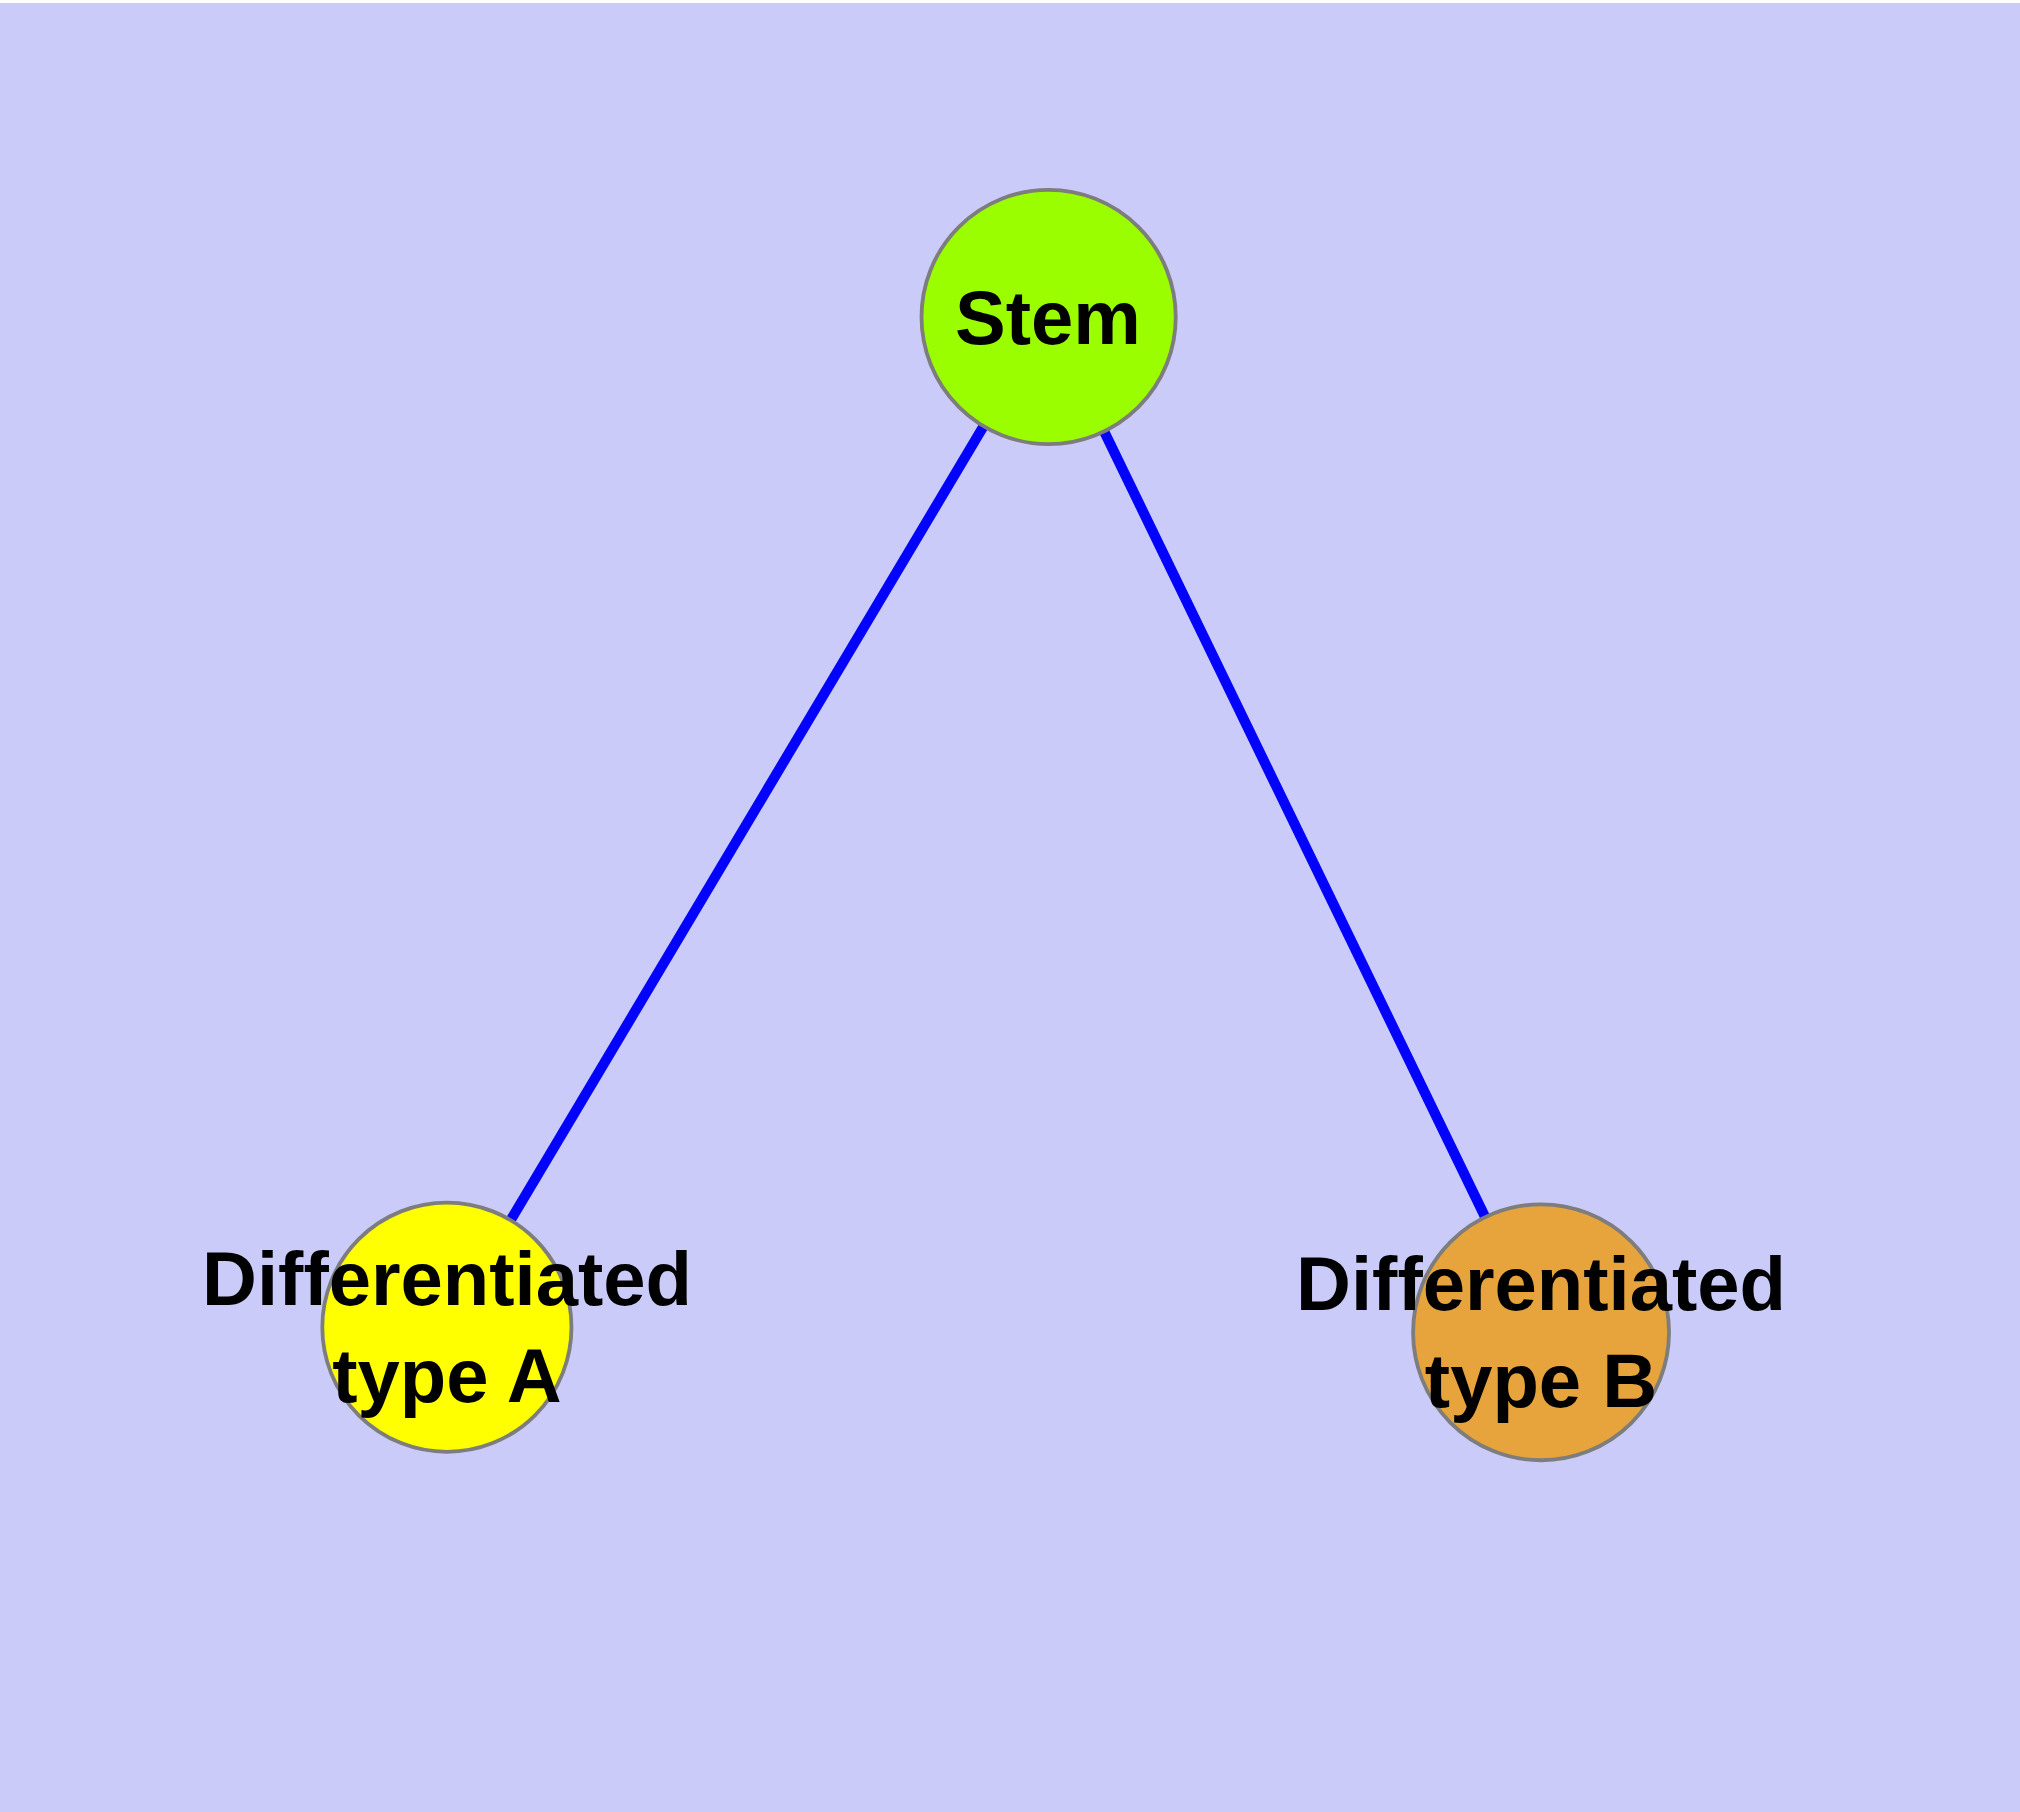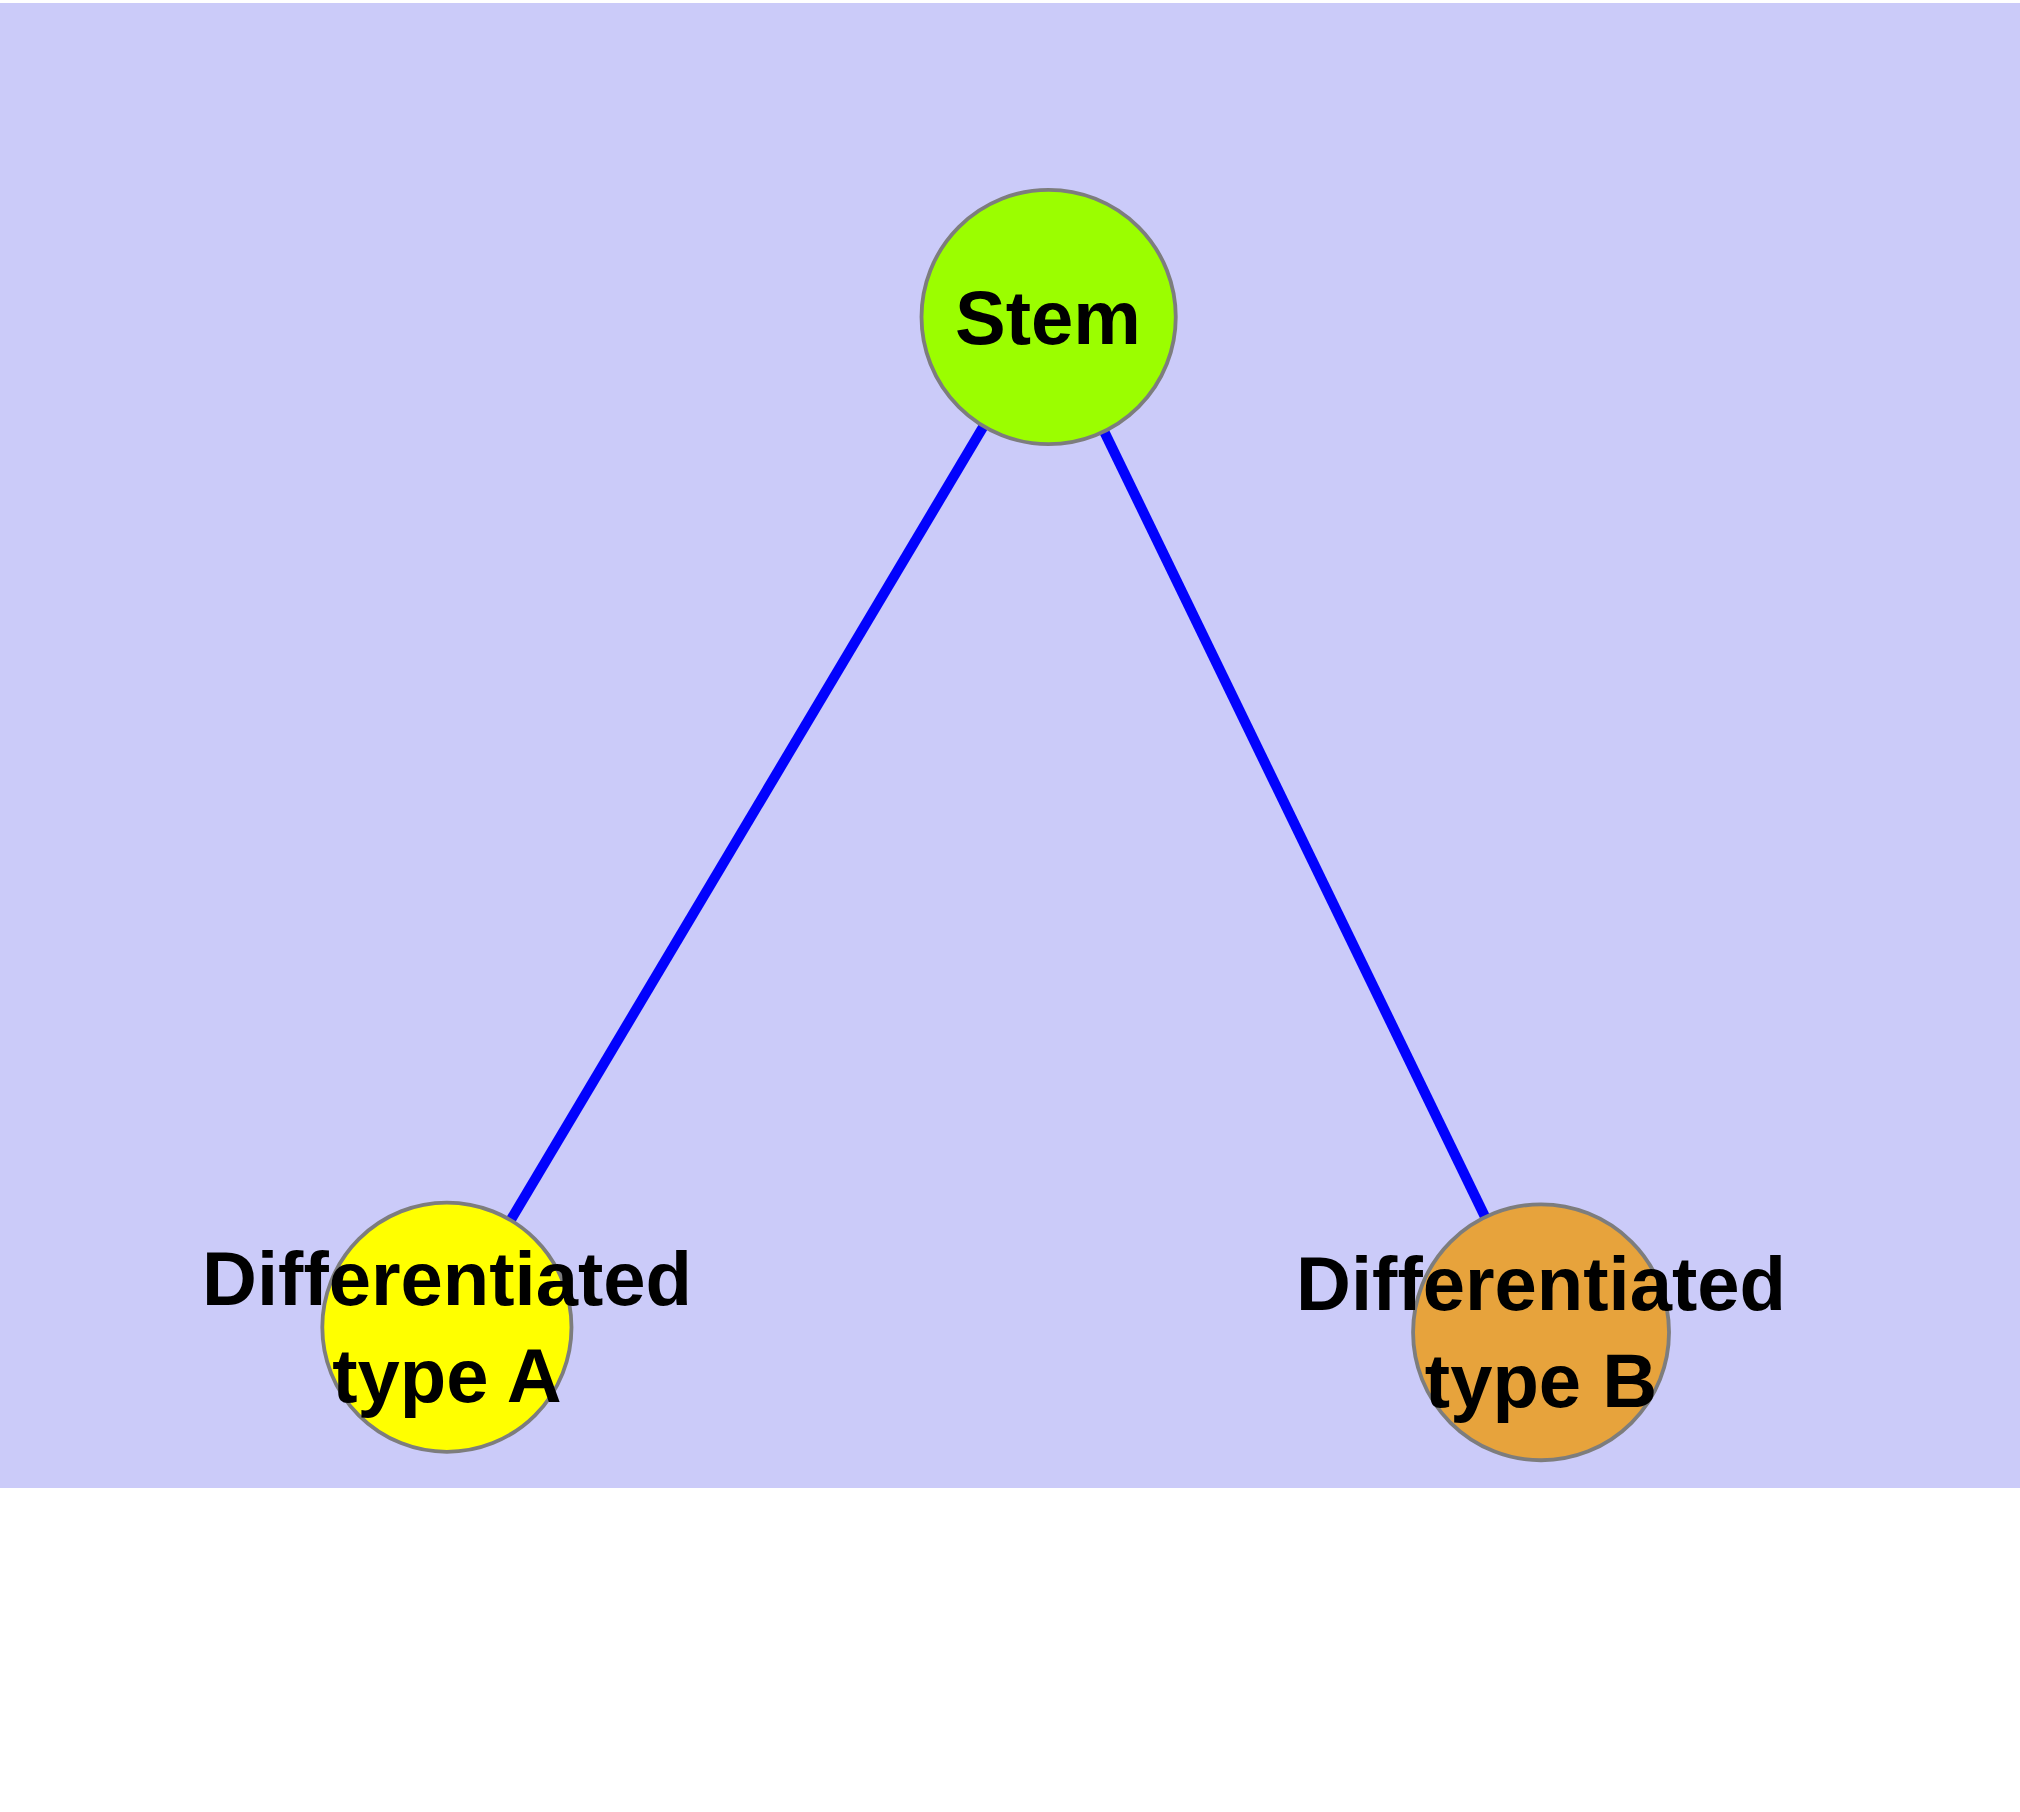--- a/index.html
+++ b/index.html
@@ -6,21 +6,21 @@
     margin: 0;
     padding: 0;
     width: 2021px;
     height: 1812px;
     overflow: hidden;
     font-family: "Liberation Sans", sans-serif;
   }
   .canvas {
     position: relative;
     width: 2021px;
-    height: 1488px;
+    height: 1812px;
   }
   .top-margin {
     position: absolute;
     left: 0; top: 0;
     width: 100%;
     height: 3.4px;
   }
   svg.graph {
     position: absolute;
     left: 0; top: 0;

